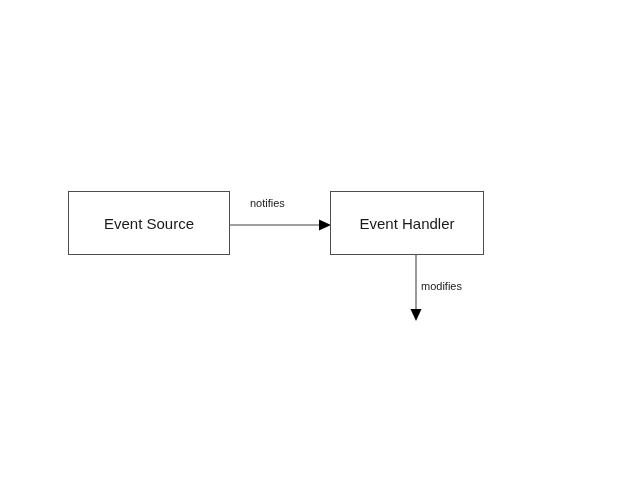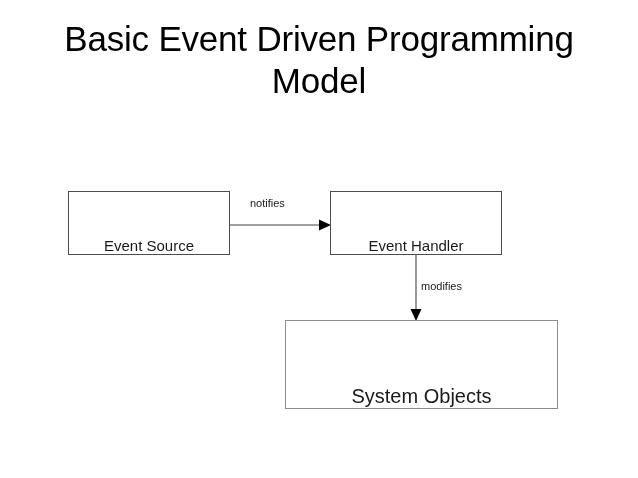--- a/index.html
+++ b/index.html
@@ -43,41 +43,41 @@
     width: 638px;
     height: 478px;
   }
 
   
   .node {
     position: absolute;
     box-sizing: border-box;
     background: #ffffff;
     display: flex;
-    align-items: flex-end;
+    align-items: center;
     justify-content: center;
     color: #1a1a1a;
   }
   .node-label {
     display: block;
     text-align: center;
   }
 
   #node-event-source {
     left: 68px;
     top: 191px;
     width: 162px;
     height: 64px;
     border: 1.4px solid #4d4d4d;
     font-size: 15px;
   }
   #node-event-handler {
     left: 330px;
     top: 191px;
-    width: 172px;
+    width: 154px;
     height: 64px;
     border: 1.4px solid #4d4d4d;
     font-size: 15px;
   }
   #node-system-objects {
     left: 285px;
     top: 320px;
     width: 273px;
     height: 89px;
     border: 1.6px solid #8c8c8c;
@@ -118,44 +118,39 @@
   .edge-head {
     fill: #000000;
     stroke: none;
   }
 </style>
 </head>
 <body>
 
 <div id="slide">
 
-  <div id="slide-title">Basic Event Driven Programming
-Model</div>
 
   <div id="diagram">
 
     <svg id="connectors" viewBox="0 0 638 478" width="638" height="478" aria-hidden="true">
 
       <line class="edge-line" x1="230" y1="225" x2="322" y2="225"></line>
       <polygon class="edge-head" points="331,225 319,219.5 319,230.5"></polygon>
 
       <line class="edge-line" x1="416" y1="255" x2="416" y2="312"></line>
       <polygon class="edge-head" points="416,321 410.5,309 421.5,309"></polygon>
     </svg>
 
     <div class="node" id="node-event-source">
       <span class="node-label">Event Source</span>
     </div>
 
     <div class="node" id="node-event-handler">
       <span class="node-label">Event Handler</span>
     </div>
 
-    <div class="node" id="node-system-objects">
-      <span class="node-label">System Objects</span>
-    </div>
 
     <div class="edge-label" id="edge-label-notifies">notifies</div>
 
     <div class="edge-label" id="edge-label-modifies">modifies</div>
 
   </div>
 </div>
 
 </body></html>

